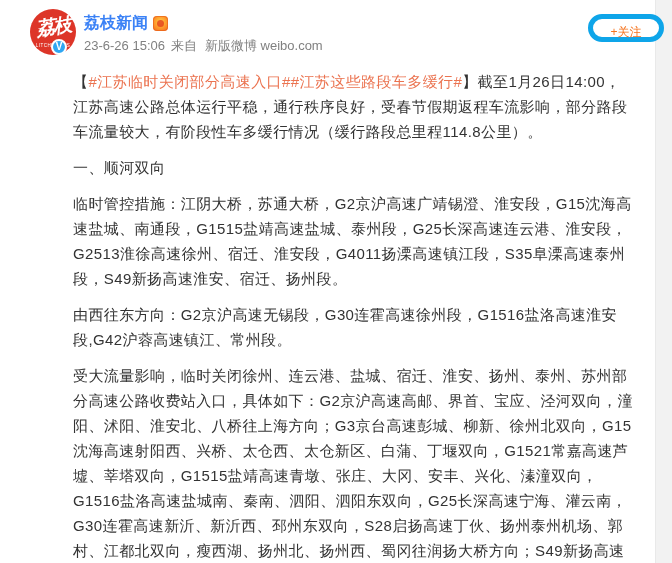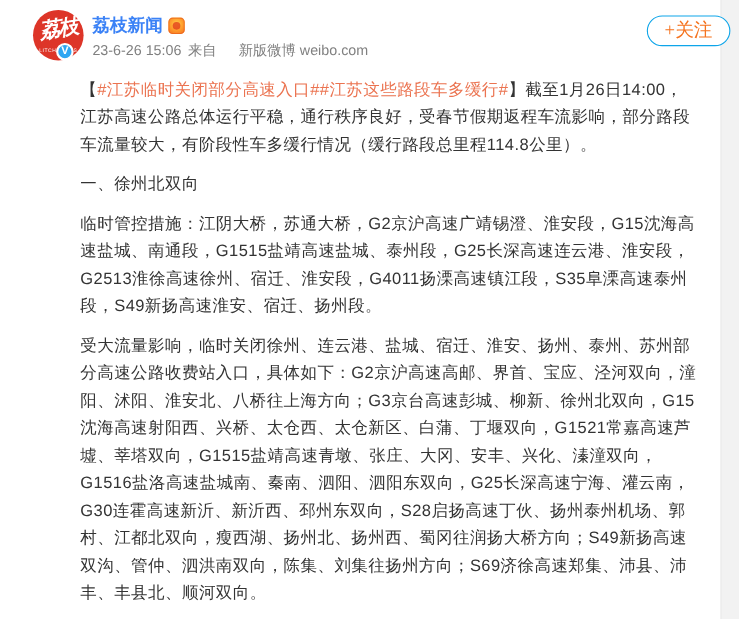--- a/index.html
+++ b/index.html
@@ -97,36 +97,36 @@
     opacity: .8;
   }
 
   .meta-row {
     position: absolute;
     left: 84px; top: 37px;
     font-size: 13px;
     color: #808080;
     white-space: nowrap;
   }
-  .meta-row .src-link { color: #808080; text-decoration: none; cursor: pointer; margin-left: 20px; }
+  .meta-row .src-link { color: #808080; text-decoration: none; cursor: pointer; margin-left: 8px; }
   .meta-row .timestamp { margin-right: 6px; }
 
   .follow-btn {
     position: absolute;
     left: 588px; top: 14px;
     width: 76px; height: 28px;
     border-radius: 14px;
-    border: 1px solid #0ea5e9;
+    border: 5px solid #0ea5e9;
     background: #ffffff;
     color: #f5731e;
-    font-size: 17px;
+    font-size: 12px;
     line-height: 26px;
     text-align: center;
     cursor: pointer;
-    font-family: Liberation Serif, serif;
+    font-family: Liberation Sans, sans-serif;
     padding: 0;
   }
 
   
   .post-body {
     position: absolute;
     left: 62px; top: 58px;
     width: 582px;
     font-size: 15px;
     line-height: 25px;
@@ -159,18 +159,19 @@
   </div>
 
   <div class="meta-row">
     <span class="timestamp">23-6-26 15:06</span><span>来自</span><a class="src-link">新版微博 weibo.com</a>
   </div>
 
   <button class="follow-btn">+关注</button>
 
   <div class="post-body">
     <p><span>【</span><a class="hashtag">#江苏临时关闭部分高速入口#</a><a class="hashtag">#江苏这些路段车多缓行#</a><span>】</span><span>截至1月26日14:00，江苏高速公路总体运行平稳，通行秩序良好，受春节假期返程车流影响，部分路段车流量较大，有阶段性车多缓行情况（缓行路段总里程114.8公里）。</span></p>
-    <p>一、徐州北双向</p>
+    <p>一、顺河双向</p>
     <p>临时管控措施：江阴大桥，苏通大桥，G2京沪高速广靖锡澄、淮安段，G15沈海高速盐城、南通段，G1515盐靖高速盐城、泰州段，G25长深高速连云港、淮安段，G2513淮徐高速徐州、宿迁、淮安段，G4011扬溧高速镇江段，S35阜溧高速泰州段，S49新扬高速淮安、宿迁、扬州段。</p>
+    <p>由西往东方向：G2京沪高速无锡段，G30连霍高速徐州段，G1516盐洛高速淮安段,G42沪蓉高速镇江、常州段。</p>
     <p>受大流量影响，临时关闭徐州、连云港、盐城、宿迁、淮安、扬州、泰州、苏州部分高速公路收费站入口，具体如下：G2京沪高速高邮、界首、宝应、泾河双向，潼阳、沭阳、淮安北、八桥往上海方向；G3京台高速彭城、柳新、徐州北双向，G15沈海高速射阳西、兴桥、太仓西、太仓新区、白蒲、丁堰双向，G1521常嘉高速芦墟、莘塔双向，G1515盐靖高速青墩、张庄、大冈、安丰、兴化、溱潼双向，G1516盐洛高速盐城南、秦南、泗阳、泗阳东双向，G25长深高速宁海、灌云南，G30连霍高速新沂、新沂西、邳州东双向，S28启扬高速丁伙、扬州泰州机场、郭村、江都北双向，瘦西湖、扬州北、扬州西、蜀冈往润扬大桥方向；S49新扬高速双沟、管仲、泗洪南双向，陈集、刘集往扬州方向；S69济徐高速郑集、沛县、沛丰、丰县北、顺河双向。</p>
   </div>
 
 </div>
 
 </body></html>

